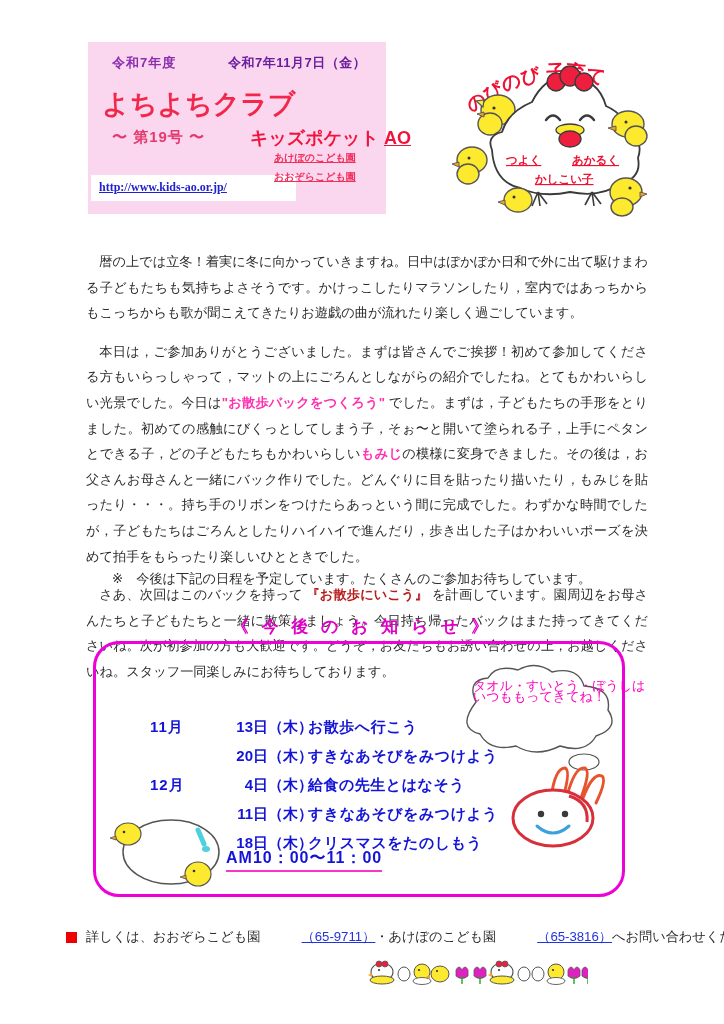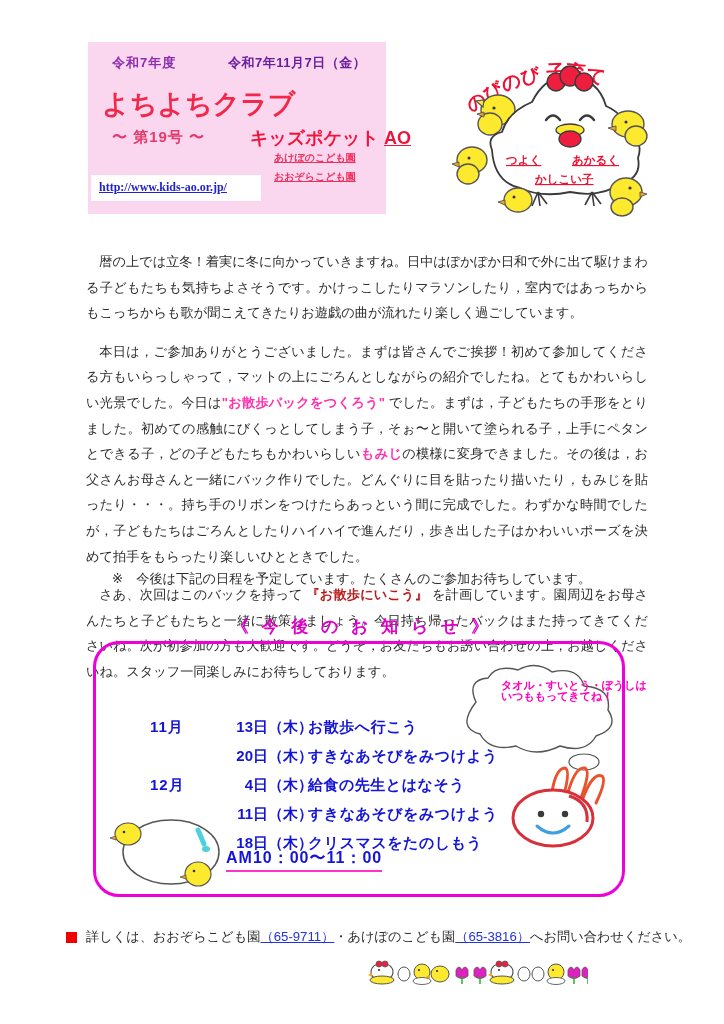--- a/index.html
+++ b/index.html
@@ -37,21 +37,21 @@
     font-size:15px;font-weight:bold;color:#e23a6e;letter-spacing:1px;
     white-space:nowrap;
   }
   .kids-pocket{
     position:absolute;left:150px;top:84px;
     font-size:18px;font-weight:bold;color:#f0143c;
     letter-spacing:0px;white-space:nowrap;margin-left:12px;
   }
   .kids-pocket .ao{ text-decoration:underline; }
   .url-box{
-    position:absolute;left:3px;top:133px;width:170px;height:26px;
+    position:absolute;left:3px;top:133px;width:205px;height:26px;
     background:#ffffff;
   }
   .url-text{
     position:absolute;left:8px;top:5px;
     font-family:"Liberation Serif","DejaVu Serif",serif;
     font-size:12px;font-weight:bold;color:#2222cc;
     text-decoration:underline;white-space:nowrap;
   }
   .en-names{
     position:absolute;left:186px;top:106px;
@@ -98,35 +98,34 @@
   .sched-dow{display:inline-block;width:40px;text-align:center;}
   .sched-evt{display:inline-block;letter-spacing:0.5px;}
   .sched-time{
     position:absolute;left:226px;top:848px;
     font-size:16px;font-weight:bold;color:#1414d8;letter-spacing:1px;
     border-bottom:2px solid #ff33cc;padding-bottom:1px;
     white-space:nowrap;
   }
   .bubble-text{
     position:absolute;left:470px;top:677px;width:140px;
-    font-size:11px;font-weight:bold;color:#ff00bb;line-height:11px;
-    white-space:nowrap;
-    padding-left:28px;
+    font-size:13px;font-weight:normal;color:#ff00bb;line-height:11px;
+    white-space:nowrap;
   }
 
   
   .footer-line{
     position:absolute;left:66px;top:928px;
     font-size:13.2px;color:#2b2b2b;white-space:nowrap;
   }
   .red-sq{
     display:inline-block;width:11px;height:11px;background:#ee0000;
     margin-right:9px;vertical-align:middle;
   }
-  .tel{color:#2233dd;text-decoration:underline;}
+  .tel{color:#2233dd;text-decoration:underline;padding-left:41px;}
   .deco-row{position:absolute;left:368px;top:956px;width:220px;height:34px;}
 </style>
 </head>
 <body>
 
 <div class="page">
 
   <div class="header-box">
     <div class="nendo">令和7年度</div>
     <div class="issue-date">令和7年11月7日（金）</div>

